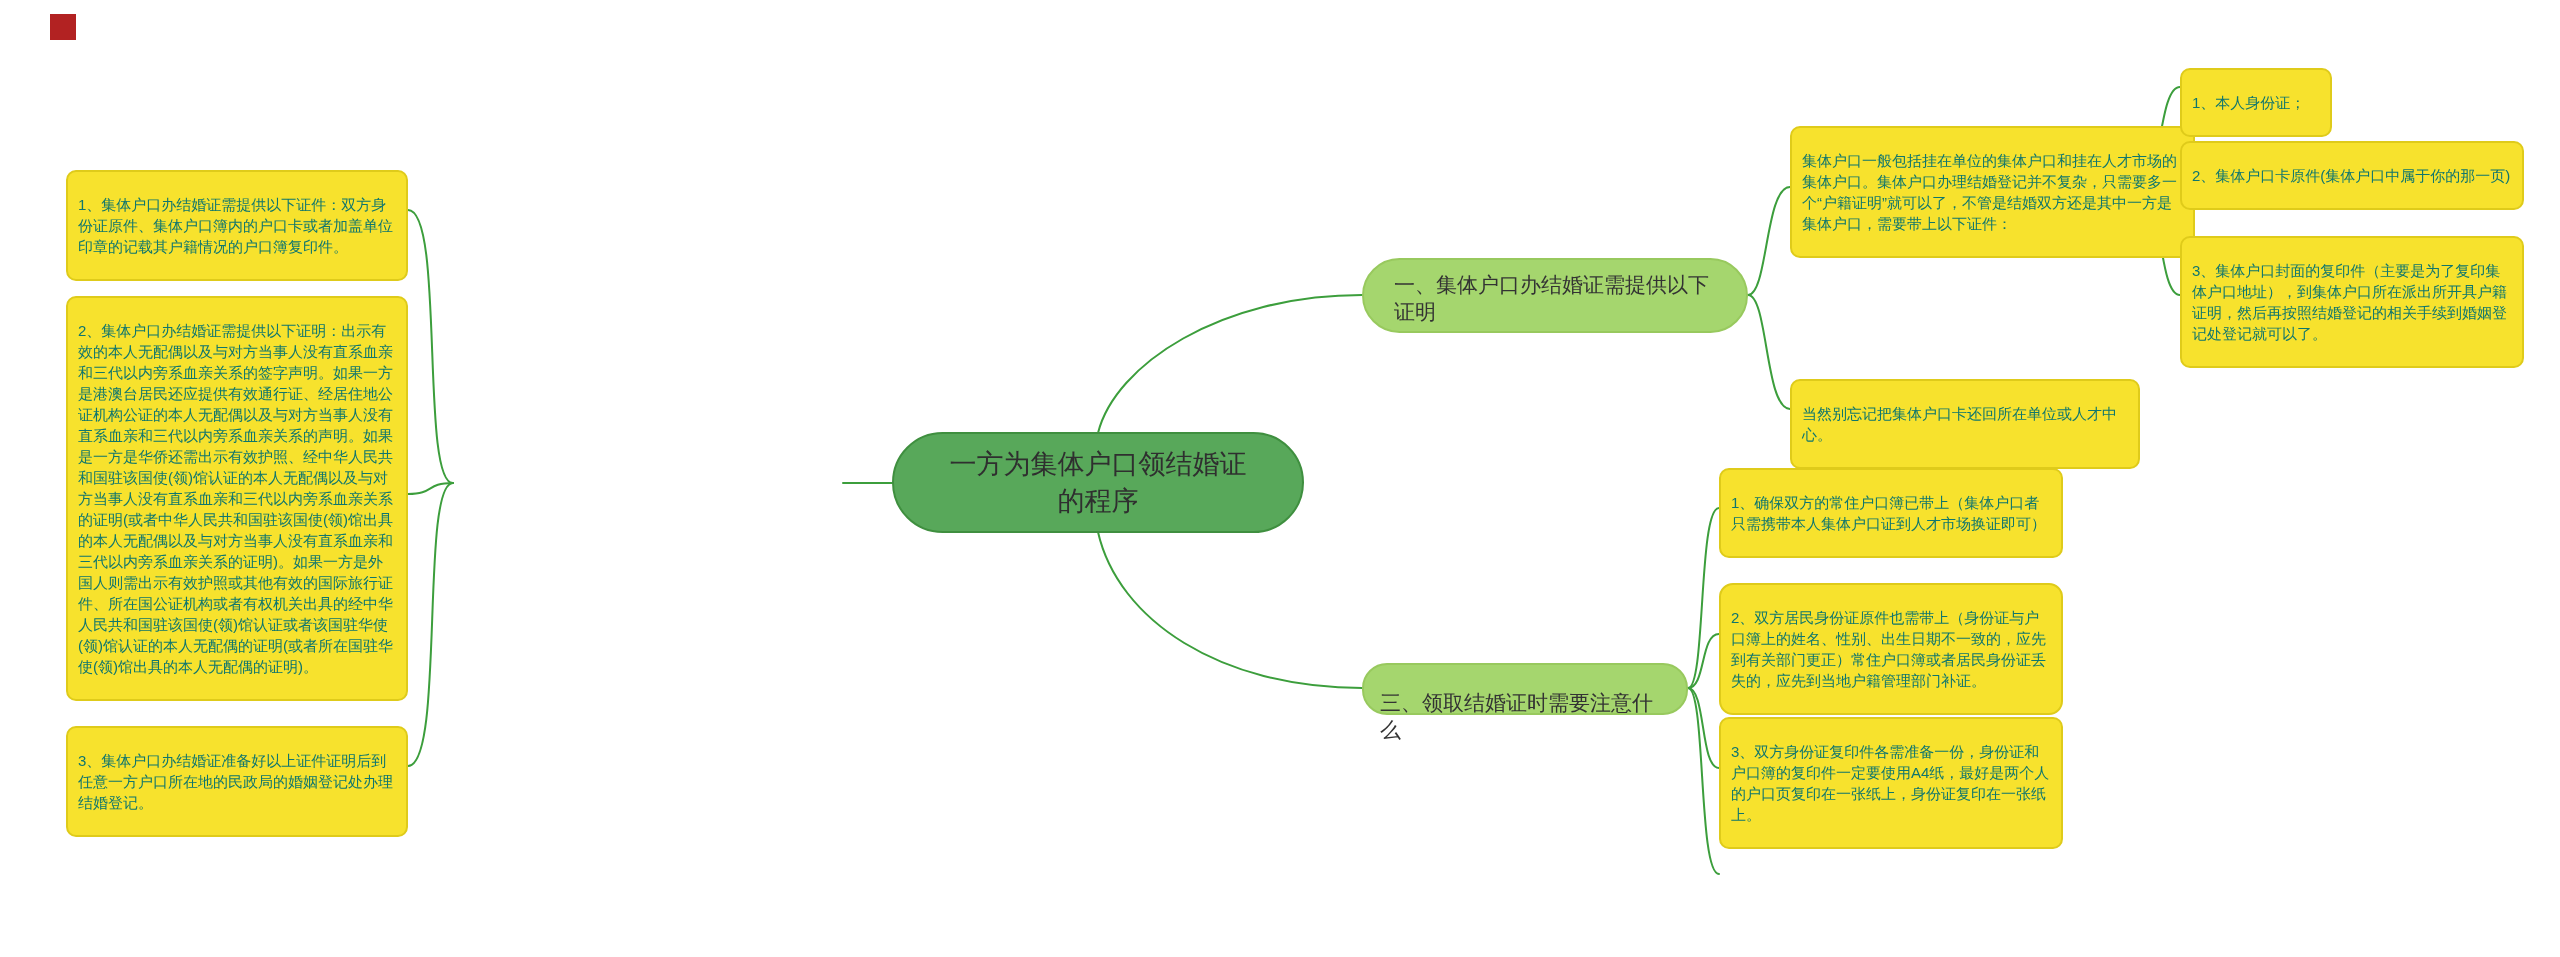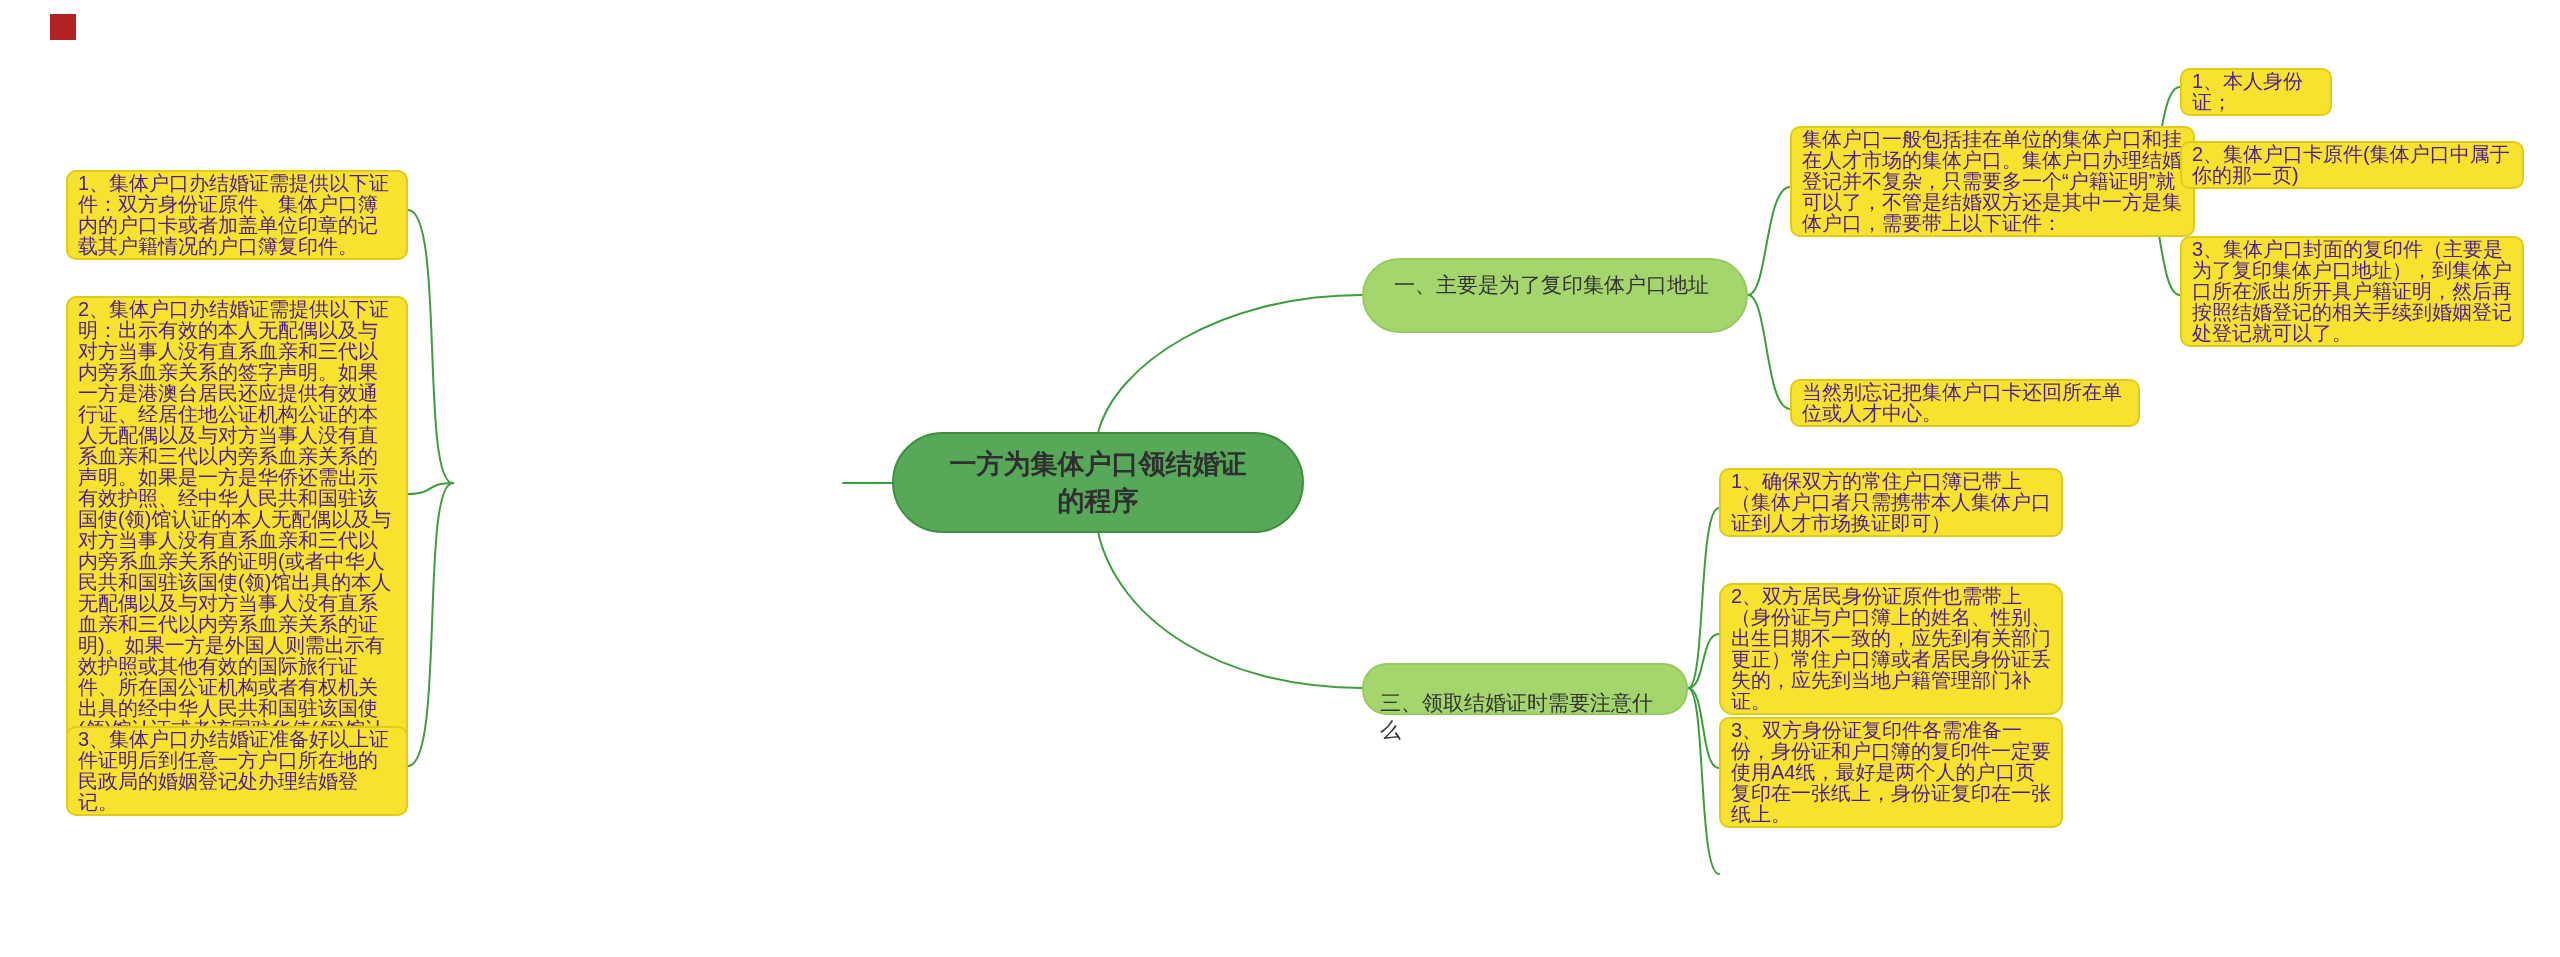--- a/index.html
+++ b/index.html
@@ -4,40 +4,40 @@
 <style>
   html,body{margin:0;padding:0;background:#ffffff;}
   #canvas{
     position:relative;width:2560px;height:957px;background:#ffffff;overflow:hidden;
     font-family:"Liberation Sans","DejaVu Sans",sans-serif;
   }
   #links{position:absolute;left:0;top:0;width:2560px;height:957px;}
   .node{position:absolute;box-sizing:border-box;}
   .leaf{
     background:#f7e22d;border:2px solid #dfcb1a;border-radius:10px;
-    padding:1px 10px;font-size:20px;line-height:21px;color:#4c1d95;
+    padding:22px 10px;font-size:15px;line-height:21px;color:#0f766e;
   }
   .branch{
     background:#a5d66e;border:2px solid #98c95e;
     font-size:21px;line-height:27px;color:#333333;
   }
   .central{
     background:#58a85a;border:2px solid #3f8f3f;border-radius:52px;
     font-size:27px;line-height:37px;color:#2f2f2f;text-align:center;
     display:flex;align-items:center;justify-content:center;
   }
   .marker{position:absolute;left:50px;top:14px;width:26px;height:26px;background:#b22222;}
 
   
   .b2-i0{left:66px;top:170px;width:342px;}
   .b2-i1{left:66px;top:296px;width:342px;}
   .b2-i2{left:66px;top:726px;width:342px;}
   .b2{left:453px;top:443px;width:390px;height:80px;border-radius:40px;padding:13px 32px;}
   
-  .root{left:892px;top:432px;width:412px;height:101px;padding:0 50px;font-weight:bold;}
+  .root{left:892px;top:432px;width:412px;height:101px;padding:0 50px;}
   
   .b1{left:1362px;top:258px;width:386px;height:75px;border-radius:38px;padding:11px 30px;}
   .b1-main{left:1790px;top:126px;width:405px;}
   .b1-return{left:1790px;top:379px;width:350px;}
   .b1-g0{left:2180px;top:68px;width:152px;}
   .b1-g1{left:2180px;top:141px;width:344px;}
   .b1-g2{left:2180px;top:236px;width:344px;}
   
   .b3{left:1362px;top:663px;width:326px;height:50px;border-radius:25px;padding:24px 16px;}
   .b3-i0{left:1719px;top:468px;width:344px;}
@@ -77,21 +77,21 @@
   </svg>
 
   <div class="marker"></div>
 
   <div class="node central root">一方为集体户口领结婚证的程序</div>
 
   <div class="node leaf b2-i0">1、集体户口办结婚证需提供以下证件：双方身份证原件、集体户口簿内的户口卡或者加盖单位印章的记载其户籍情况的户口簿复印件。</div>
   <div class="node leaf b2-i1">2、集体户口办结婚证需提供以下证明：出示有效的本人无配偶以及与对方当事人没有直系血亲和三代以内旁系血亲关系的签字声明。如果一方是港澳台居民还应提供有效通行证、经居住地公证机构公证的本人无配偶以及与对方当事人没有直系血亲和三代以内旁系血亲关系的声明。如果是一方是华侨还需出示有效护照、经中华人民共和国驻该国使(领)馆认证的本人无配偶以及与对方当事人没有直系血亲和三代以内旁系血亲关系的证明(或者中华人民共和国驻该国使(领)馆出具的本人无配偶以及与对方当事人没有直系血亲和三代以内旁系血亲关系的证明)。如果一方是外国人则需出示有效护照或其他有效的国际旅行证件、所在国公证机构或者有权机关出具的经中华人民共和国驻该国使(领)馆认证或者该国驻华使(领)馆认证的本人无配偶的证明(或者所在国驻华使(领)馆出具的本人无配偶的证明)。</div>
   <div class="node leaf b2-i2">3、集体户口办结婚证准备好以上证件证明后到任意一方户口所在地的民政局的婚姻登记处办理结婚登记。</div>
 
-  <div class="node branch b1">一、主要是为了复印集体户口地址</div>
+  <div class="node branch b1">一、集体户口办结婚证需提供以下证明</div>
   <div class="node leaf b1-main">集体户口一般包括挂在单位的集体户口和挂在人才市场的集体户口。集体户口办理结婚登记并不复杂，只需要多一个“户籍证明”就可以了，不管是结婚双方还是其中一方是集体户口，需要带上以下证件：</div>
   <div class="node leaf b1-return">当然别忘记把集体户口卡还回所在单位或人才中心。</div>
   <div class="node leaf b1-g0">1、本人身份证；</div>
   <div class="node leaf b1-g1">2、集体户口卡原件(集体户口中属于你的那一页)</div>
   <div class="node leaf b1-g2">3、集体户口封面的复印件（主要是为了复印集体户口地址），到集体户口所在派出所开具户籍证明，然后再按照结婚登记的相关手续到婚姻登记处登记就可以了。</div>
 
   <div class="node branch b3">三、领取结婚证时需要注意什么</div>
   <div class="node leaf b3-i0">1、确保双方的常住户口簿已带上（集体户口者只需携带本人集体户口证到人才市场换证即可）</div>
   <div class="node leaf b3-i1">2、双方居民身份证原件也需带上（身份证与户口簿上的姓名、性别、出生日期不一致的，应先到有关部门更正）常住户口簿或者居民身份证丢失的，应先到当地户籍管理部门补证。</div>
   <div class="node leaf b3-i2">3、双方身份证复印件各需准备一份，身份证和户口簿的复印件一定要使用A4纸，最好是两个人的户口页复印在一张纸上，身份证复印在一张纸上。</div>

